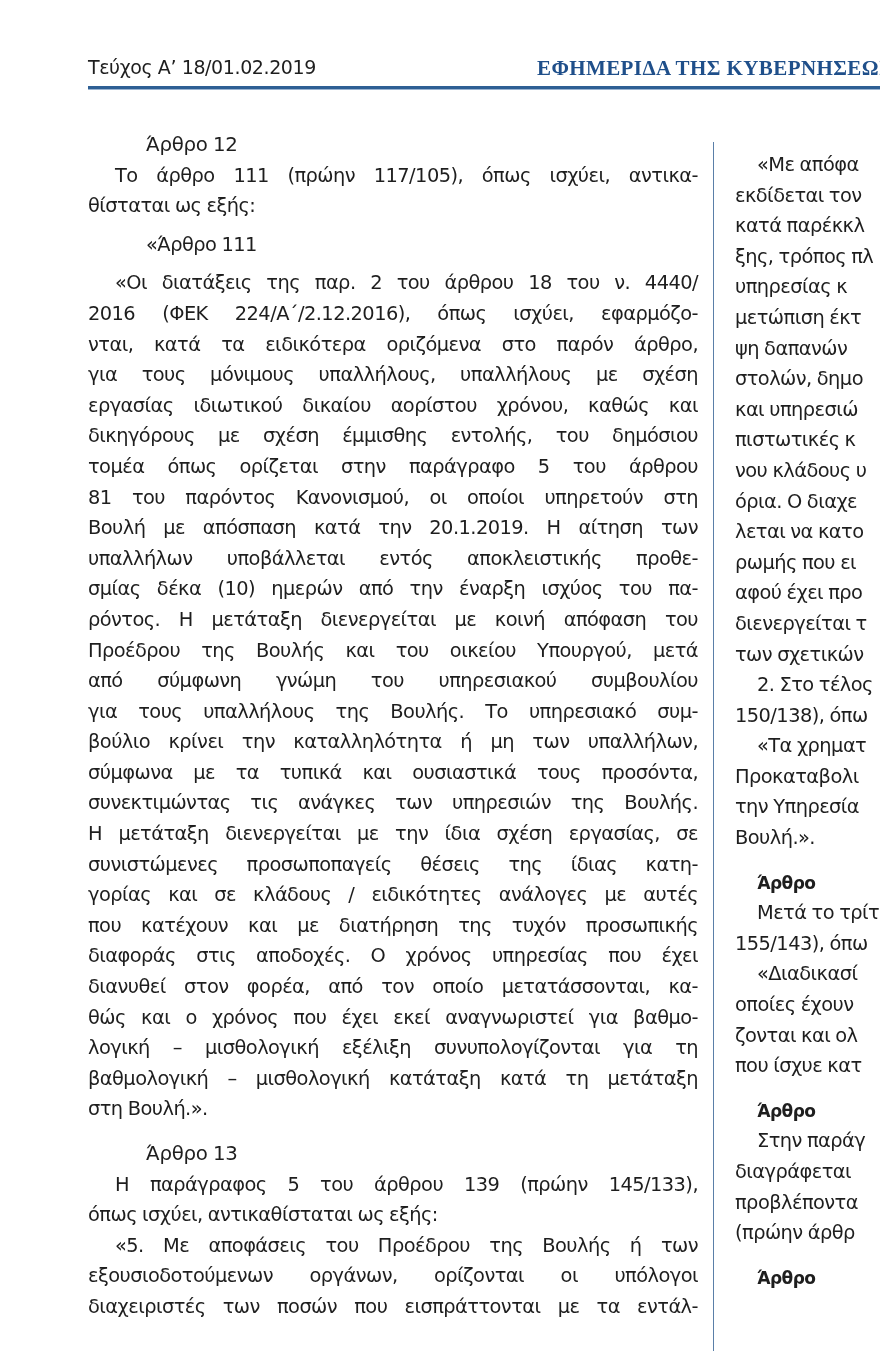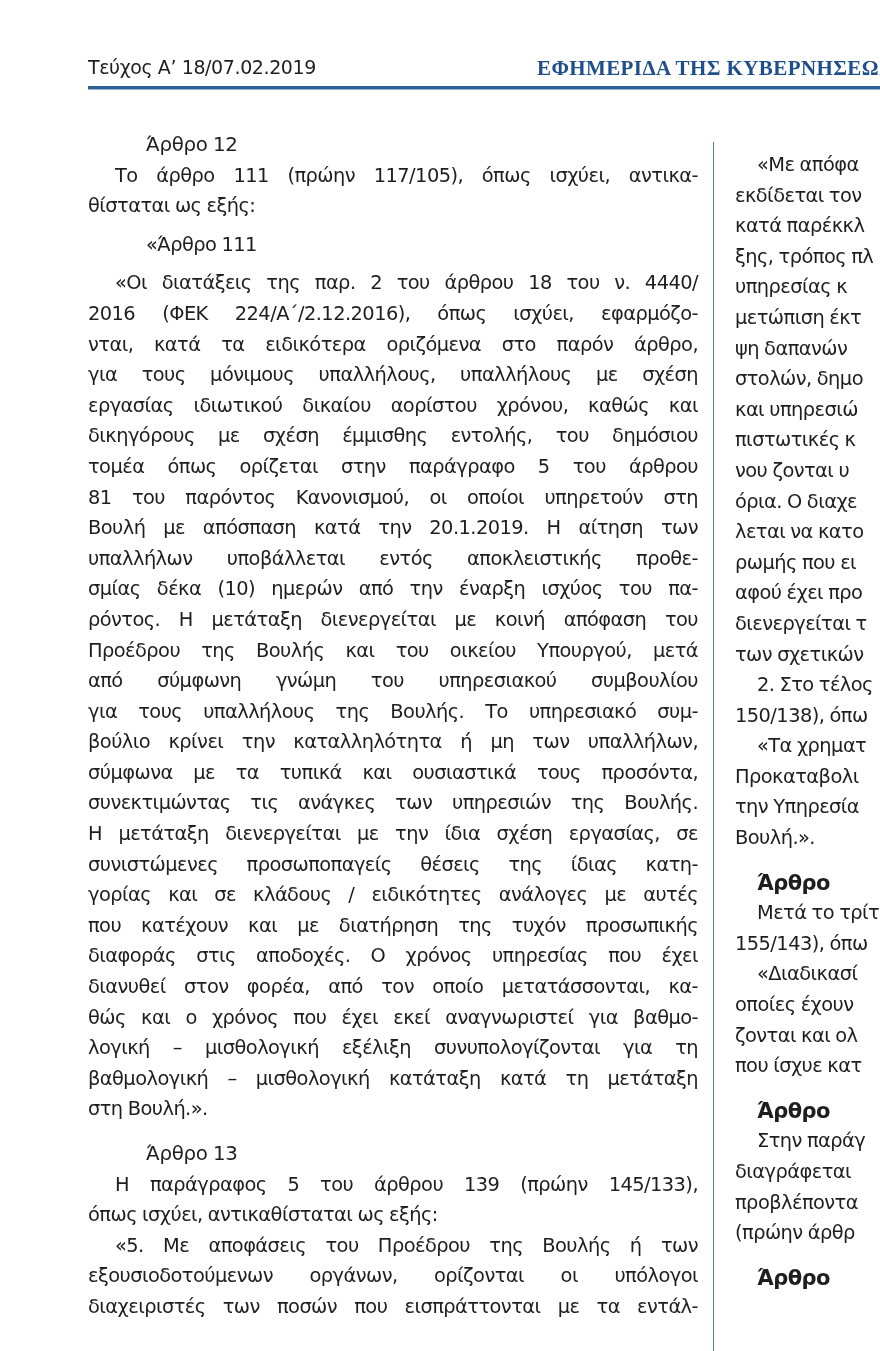--- a/index.html
+++ b/index.html
@@ -101,30 +101,30 @@
       font-size: 19.8px;
     }
     .quote-heading {
       padding-left: 58px;
     }
     .gap-small { height: 8px; }
     .gap-med { height: 14px; }
     .right-heading {
       font-weight: bold;
       padding-left: 22px;
-      font-size: 21px;
+      font-size: 17px;
     }
     .right-indent { padding-left: 22px; }
     .right-line { white-space: nowrap; height: 30.6px; }
   </style>
 </head>
 <body>
 
 <div class="page-header">
-  <div class="issue-label">Τεύχος Α’ 18/07.02.2019</div>
+  <div class="issue-label">Τεύχος Α’ 18/01.02.2019</div>
   <div class="gazette-title">ΕΦΗΜΕΡΙΔΑ ΤΗΣ ΚΥΒΕΡΝΗΣΕΩΣ</div>
 </div>
 <div class="header-rule"></div>
 
 <div class="column-left">
   <div class="line article-heading">Άρθρο 12</div>
   <div class="line indent justify">Το άρθρο 111 (πρώην 117/105), όπως ισχύει, αντικα-</div>
   <div class="line">θίσταται ως εξής:</div>
   <div class="gap-small"></div>
   <div class="line quote-heading">«Άρθρο 111</div>
@@ -172,21 +172,21 @@
   <div class="right-line right-indent">«Με απόφα</div>
   <div class="right-line">εκδίδεται τον</div>
   <div class="right-line">κατά παρέκκλ</div>
   <div class="right-line">ξης, τρόπος πλ</div>
   <div class="right-line">υπηρεσίας κ</div>
   <div class="right-line">μετώπιση έκτ</div>
   <div class="right-line">ψη δαπανών</div>
   <div class="right-line">στολών, δημο</div>
   <div class="right-line">και υπηρεσιώ</div>
   <div class="right-line">πιστωτικές κ</div>
-  <div class="right-line">νου ζονται υ</div>
+  <div class="right-line">νου κλάδους υ</div>
   <div class="right-line">όρια. Ο διαχε</div>
   <div class="right-line">λεται να κατο</div>
   <div class="right-line">ρωμής που ει</div>
   <div class="right-line">αφού έχει προ</div>
   <div class="right-line">διενεργείται τ</div>
   <div class="right-line">των σχετικών</div>
   <div class="right-line right-indent">2. Στο τέλος</div>
   <div class="right-line">150/138), όπω</div>
   <div class="right-line right-indent">«Τα χρηματ</div>
   <div class="right-line">Προκαταβολι</div>

